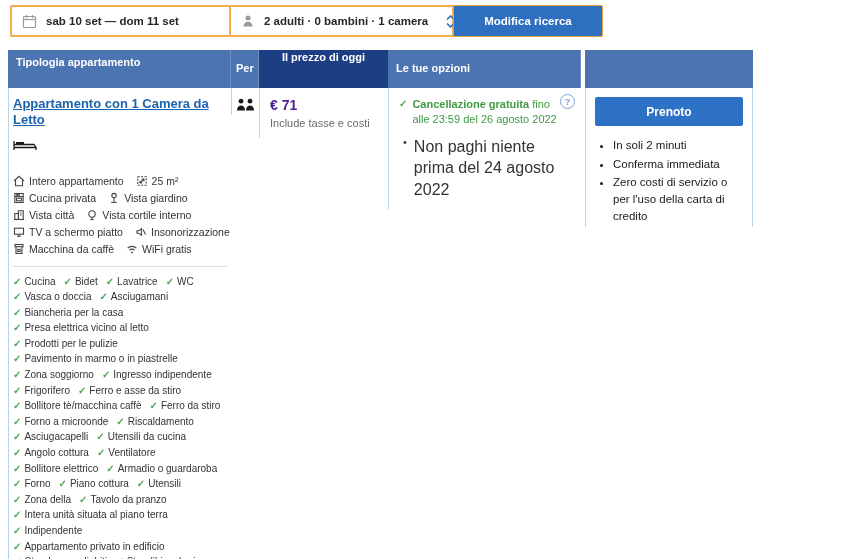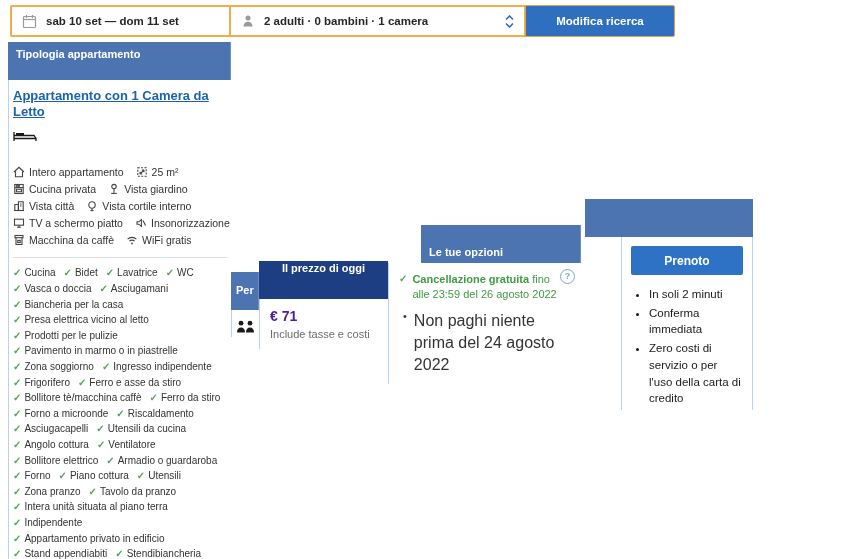--- a/index.html
+++ b/index.html
@@ -4,31 +4,31 @@
 <style>
   html,body{margin:0;padding:0;}
   body{
     width:844px;height:559px;overflow:hidden;position:relative;
     background:#fff;font-family:"Liberation Sans",sans-serif;color:#1a1a1a;
   }
   
   .searchbar{position:absolute;left:10px;top:5px;height:32px;display:flex;align-items:stretch;}
   .sfield{background:#fff;border:2px solid #efae4b;display:flex;align-items:center;box-sizing:border-box;}
   .sfield.dates{width:221px;padding:0 10px;gap:9px;border-radius:2px 0 0 2px;}
-  .sfield.occupancy{width:297px;margin-left:-2px;padding:12px 10px;gap:9px;}
+  .sfield.occupancy{width:225px;margin-left:-2px;padding:12px 10px;gap:9px;}
   .sfield .ftext{font-size:11.5px;font-weight:bold;color:#262626;white-space:nowrap;}
   .spacer{flex:1;}
   .updown{display:flex;flex-direction:column;align-items:center;line-height:0;gap:1px;}
   .modify-btn{
     width:150px;margin-left:-1px;background:#2e6fc0;border:1px solid #e8a33d;box-sizing:border-box;
     color:#fff;font-weight:bold;font-size:11.5px;display:flex;align-items:center;justify-content:center;
     cursor:pointer;border-radius:0 2px 2px 0;
   }
   
-  .tbl{position:absolute;left:8px;top:50px;width:828px;height:509px;display:flex;align-items:center;}
+  .tbl{position:absolute;left:8px;top:50px;width:828px;height:509px;display:flex;align-items:flex-start;}
   .col{display:flex;flex-direction:column;box-sizing:border-box;}
   .hd{
     height:38px;box-sizing:border-box;background:#4c74b0;color:#fff;font-weight:bold;font-size:11px;
     padding:5px 8px;border-right:1px solid #6e8fc2;line-height:1.3;
   }
   .hd.dark{background:#1d3e83;text-align:center;padding-top:0;border-right:none;}
   .hd.empty{border-right:none;}
   .bd{flex:1;background:#fff;border-left:1px solid #b9d3ec;box-sizing:border-box;position:relative;}
   .col:first-child .bd{border-left:1px solid #b9d3ec;}
   .col-type{width:223px;}
@@ -73,21 +73,21 @@
     color:#7aa7d8;font-size:9px;font-weight:bold;display:flex;align-items:center;justify-content:center;cursor:pointer;
   }
   
   .choose-cell{padding:7px 8px;}
   .select{
     width:50px;height:22px;border:1px solid #8a8a8a;border-radius:3px;background:#fff;
     display:flex;align-items:center;justify-content:space-between;padding:0 6px;box-sizing:border-box;cursor:pointer;
   }
   .select .val{font-size:11px;color:#1a1a1a;}
   
-  .book-cell{padding:9px 9px 1px 9px;margin-left:36px;}
+  .book-cell{padding:9px 9px 1px 9px;}
   .prenoto-btn{
     height:29px;background:#2e72c6;border-radius:2px;color:#fff;font-weight:bold;font-size:12px;
     display:flex;align-items:center;justify-content:center;cursor:pointer;
   }
   .benefits{margin:11px 0 0 6px;padding-left:12px;}
   .benefits li{font-size:11.5px;line-height:1.45;color:#1a1a1a;margin-bottom:2px;}
 </style>
 </head>
 <body>
 
@@ -367,21 +367,21 @@
               <span>Piano cottura</span>
             </span>
             <span class="fac-item">
               <span class="check">✓</span>
               <span>Utensili</span>
             </span>
           </div>
           <div class="fac-line">
             <span class="fac-item">
               <span class="check">✓</span>
-              <span>Zona pranzo</span>
+              <span>Zona della</span>
             </span>
             <span class="fac-item">
               <span class="check">✓</span>
               <span>Tavolo da pranzo</span>
             </span>
           </div>
           <div class="fac-line">
             <span class="fac-item">
               <span class="check">✓</span>
               <span>Intera unità situata al piano terra</span>
@@ -429,21 +429,21 @@
 
   <div class="col col-price">
     <div class="hd dark">Il prezzo di oggi</div>
     <div class="bd price-cell">
       <div class="price-amt">€ 71</div>
       <div class="price-note">Include tasse e costi</div>
     </div>
   </div>
 
   <div class="col col-opts">
-    <div class="hd" style="padding-top:20px;margin-left:33px;">Le tue opzioni</div>
+    <div class="hd" style="padding-top:11px;">Le tue opzioni</div>
     <div class="bd opts-cell">
       <span class="q-icon">?</span>
       <div class="opt-line">
         <span class="check">✓</span>
         <span class="opt-text"><b>Cancellazione gratuita</b><span> fino alle 23:59 del 26 agosto 2022</span></span>
       </div>
       <div class="opt-bullet">
         <span class="dot">•</span>
         <span class="btext">Non paghi niente prima del 24 agosto 2022</span>
       </div>

